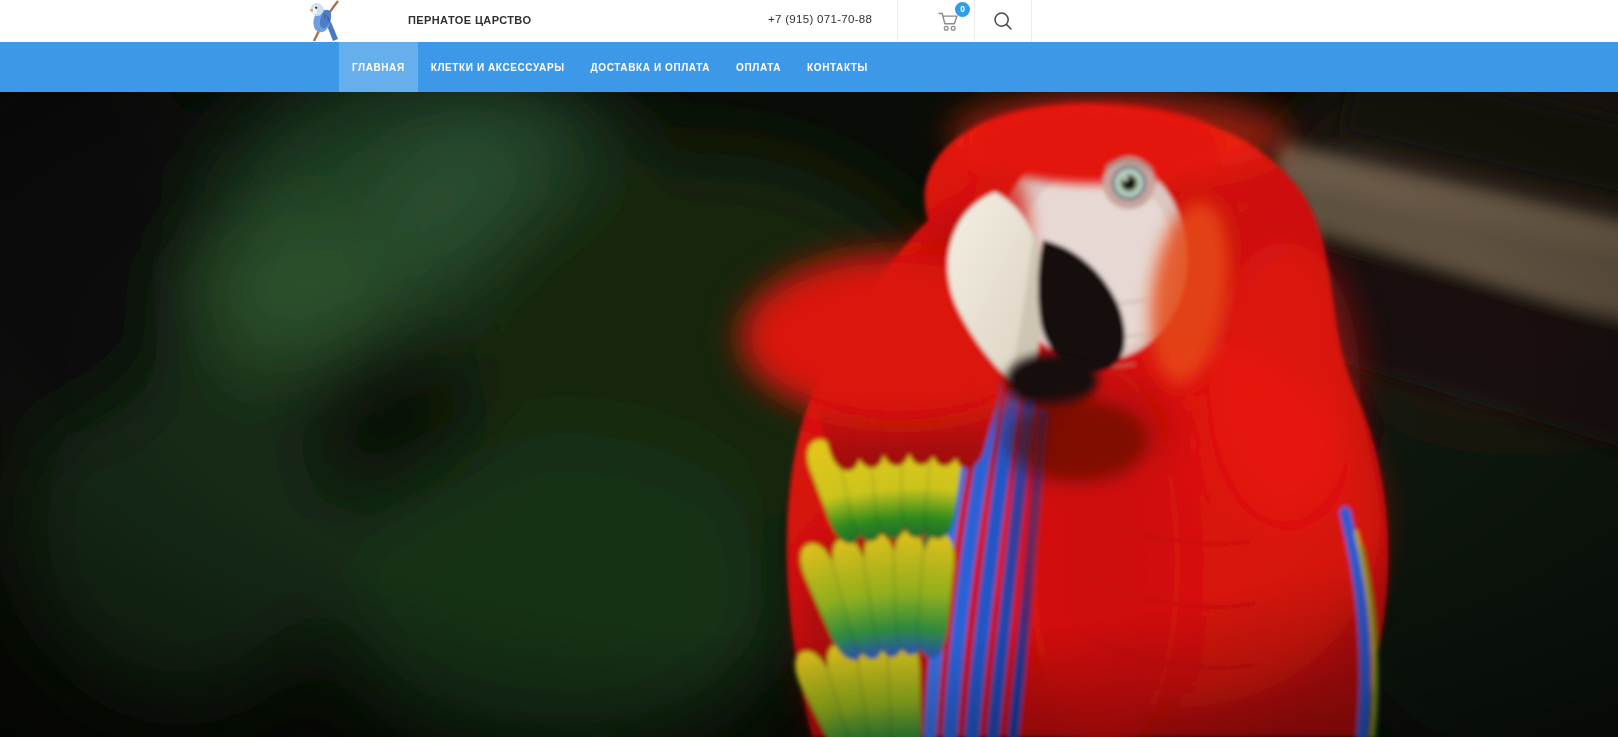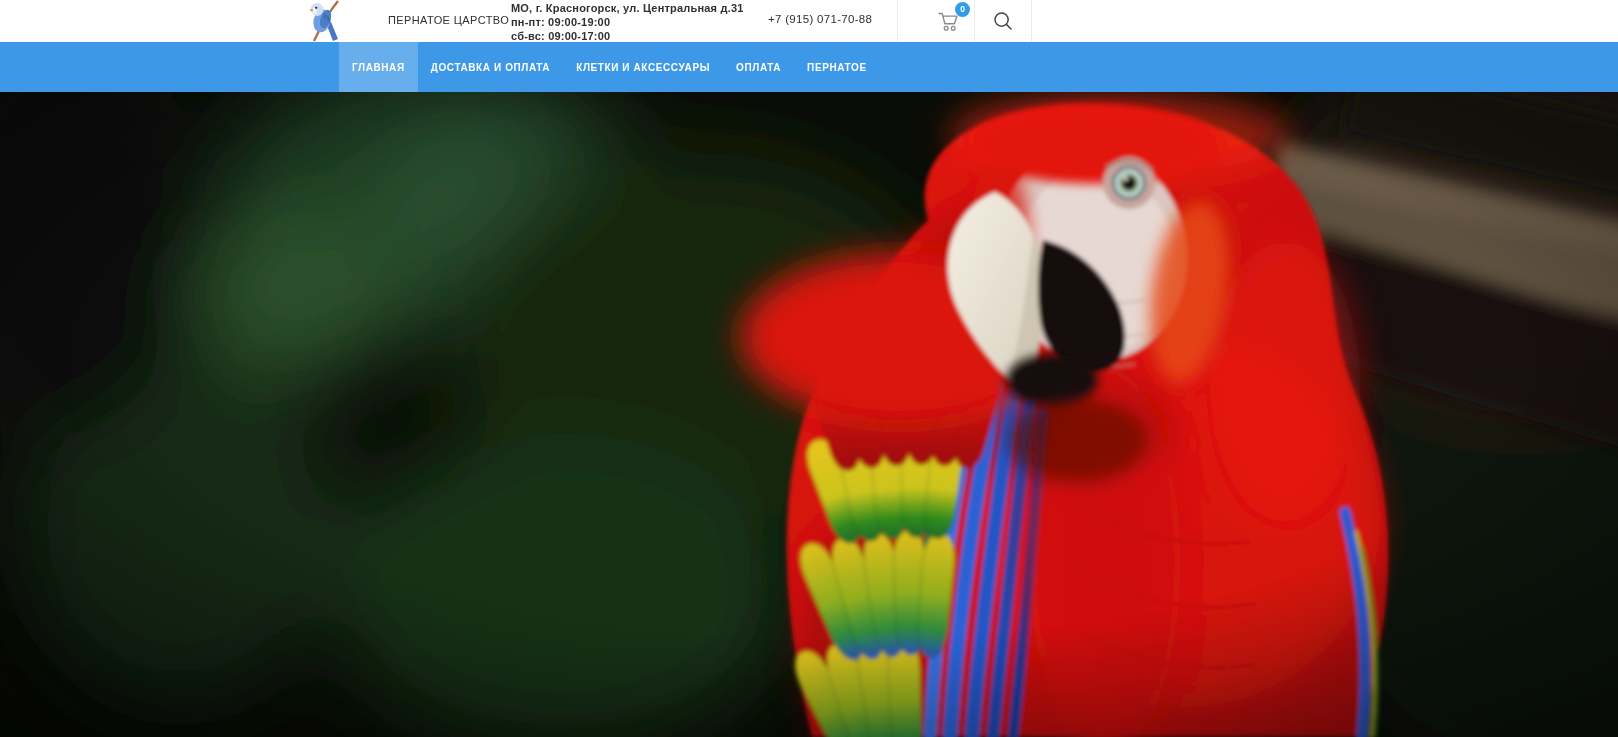--- a/index.html
+++ b/index.html
@@ -7,21 +7,21 @@
     --headerBg:#ffffff; --textDark:#303030; --navText:#ffffff;
   }
   *{margin:0;padding:0;box-sizing:border-box;}
   html,body{width:1618px;height:737px;overflow:hidden;}
   body{font-family:"Liberation Sans","DejaVu Sans",sans-serif;background:#fff;}
   .page{position:relative;width:1618px;height:737px;overflow:hidden;}
 
   
   .topbar{position:absolute;left:0;top:0;width:1618px;height:42px;background:var(--headerBg);}
   .logo{position:absolute;left:302px;top:0;width:50px;height:42px;}
-  .brand-name{position:absolute;left:358px;top:14px;font-size:11px;font-weight:normal;
+  .brand-name{position:absolute;left:378px;top:14px;font-size:11px;font-weight:bold;
     letter-spacing:.4px;color:var(--textDark);white-space:nowrap;padding-left:30px;}
   .addr{position:absolute;left:511px;top:1px;font-size:11px;font-weight:bold;
     color:var(--textDark);line-height:14px;white-space:nowrap;letter-spacing:.2px;}
   .phone{position:absolute;left:768px;top:13px;font-size:11.5px;font-weight:normal;
     color:var(--textDark);letter-spacing:.3px;white-space:nowrap;cursor:pointer;}
   .vdiv{position:absolute;top:0;width:1px;height:42px;background:#ececec;}
   .iconbtn{position:absolute;top:0;height:42px;display:flex;align-items:center;
     justify-content:center;background:none;border:none;cursor:pointer;}
   .cart-btn{left:926px;width:47px;}
   .search-btn{left:975px;width:55px;}
@@ -57,25 +57,20 @@
         <path d="M21,13 q3,2 2,6 M24,15 q3,2 2,6 M26,18 q2.5,2 1.5,5" stroke="#35589a" stroke-width="1" fill="none" opacity=".8"></path>
         <circle cx="15" cy="9.5" r="6.5" fill="#cfe0f5"></circle>
         <circle cx="12" cy="11" r="3.2" fill="#eef5fd"></circle>
         <polygon points="7.5,9.5 11,8.5 10.5,12.5" fill="#d8a93c"></polygon>
         <circle cx="14.2" cy="7.8" r="1.1" fill="#222"></circle>
       </svg>
     </div>
 
     <div class="brand-name">ПЕРНАТОЕ ЦАРСТВО</div>
 
-    <div class="addr">
-      <div>МО, г. Красногорск, ул. Центральная д.31</div>
-      <div>пн-пт: 09:00-19:00</div>
-      <div>сб-вс: 09:00-17:00</div>
-    </div>
 
     <div class="phone">+7 (915) 071-70-88</div>
 
     <div class="vdiv" style="left:897px"></div>
 
     <button class="iconbtn cart-btn">
       <svg width="23" height="21" viewBox="0 0 23 21">
         <path d="M1,2.5 h3.2 l2.6,10.2 h9.6 l2.6,-7.6 h-13.6" stroke="#8a8a8a" stroke-width="1.4" fill="none" stroke-linejoin="round" stroke-linecap="round"></path>
         <circle cx="8.2" cy="17.2" r="1.9" stroke="#8a8a8a" stroke-width="1.3" fill="none"></circle>
         <circle cx="15.2" cy="17.2" r="1.9" stroke="#8a8a8a" stroke-width="1.3" fill="none"></circle>
@@ -91,24 +86,24 @@
         <line x1="13.4" y1="13.4" x2="18" y2="18" stroke="#474747" stroke-width="1.5" stroke-linecap="round"></line>
       </svg>
     </button>
 
     <div class="vdiv" style="left:1031px"></div>
   </header>
 
   <nav class="nav">
     <div class="nav-list">
       <a class="nav-item active">ГЛАВНАЯ</a>
+      <a class="nav-item">КЛЕТКИ И АКСЕССУАРЫ</a>
       <a class="nav-item">ДОСТАВКА И ОПЛАТА</a>
-      <a class="nav-item">КЛЕТКИ И АКСЕССУАРЫ</a>
       <a class="nav-item">ОПЛАТА</a>
-      <a class="nav-item">ПЕРНАТОЕ</a>
+      <a class="nav-item">КОНТАКТЫ</a>
     </div>
   </nav>
 
   <div class="hero">
     <svg viewBox="0 0 1618 645" preserveAspectRatio="none" role="img" aria-label="Красный попугай ара крупным планом на тёмно-зелёном размытом фоне">
       <defs>
         <filter id="b40" x="-60%" y="-60%" width="220%" height="220%">
             <feGaussianBlur stdDeviation="40"></feGaussianBlur>
           </filter>
         <filter id="b16" x="-60%" y="-60%" width="220%" height="220%">

